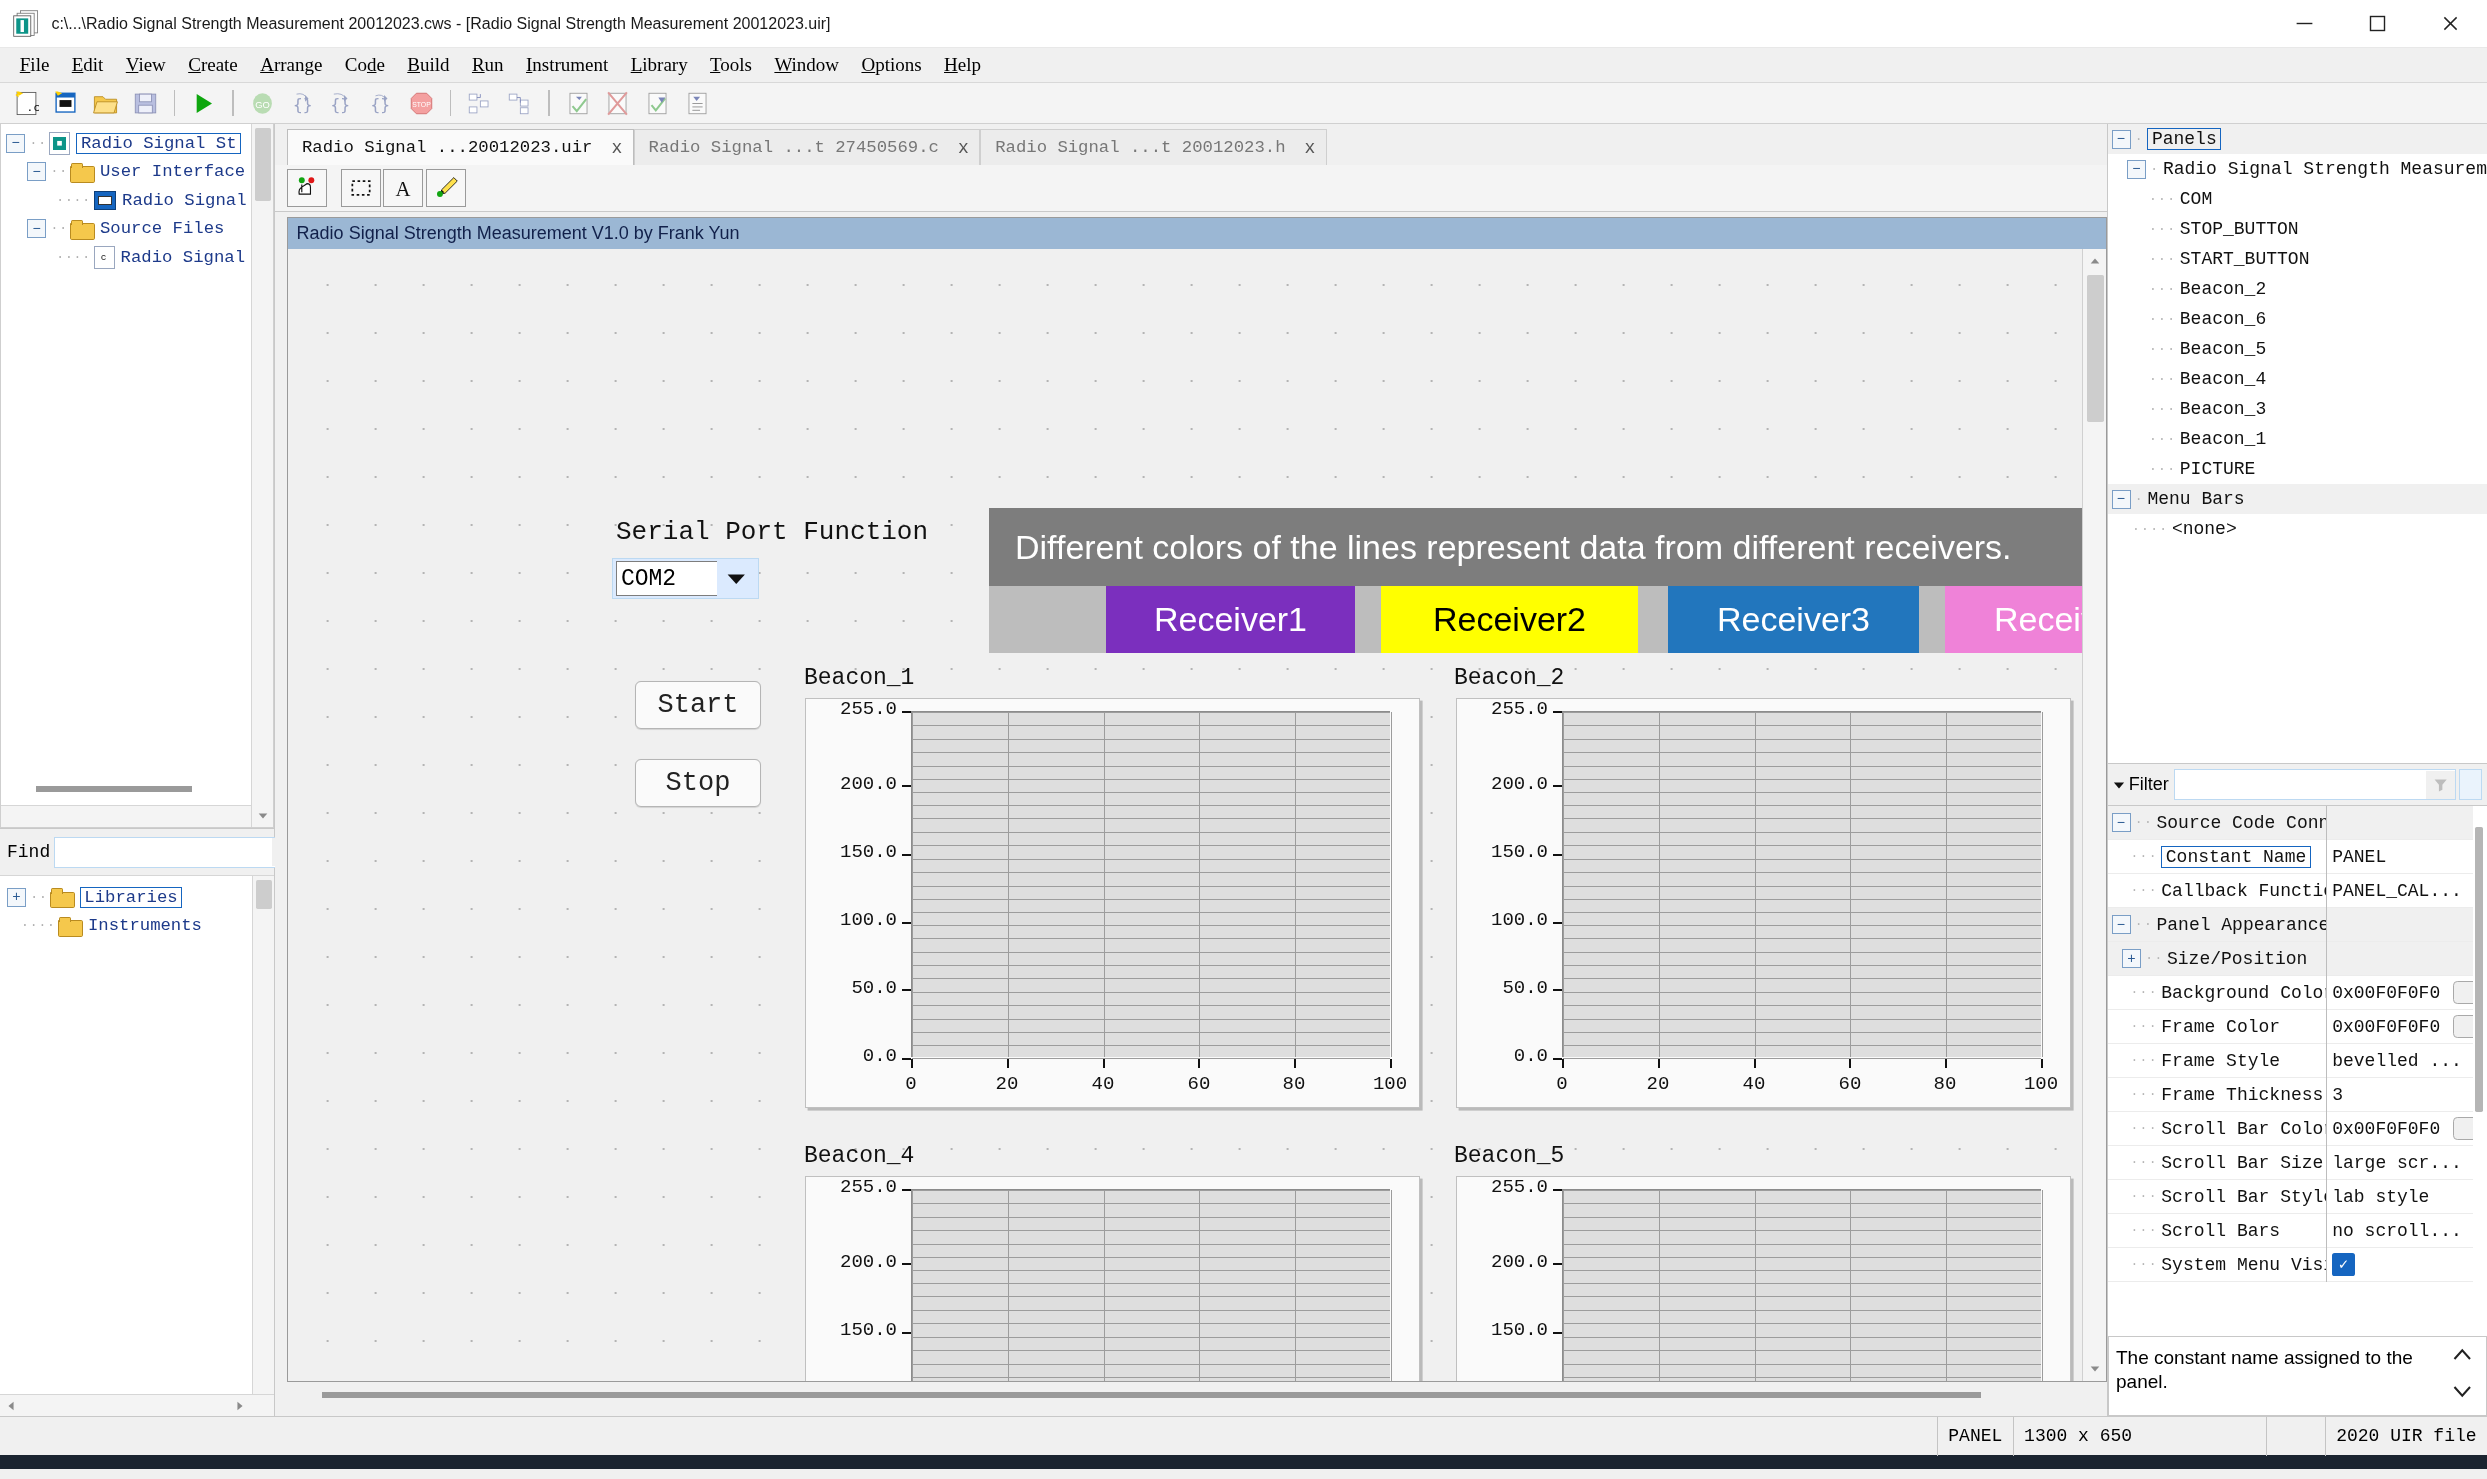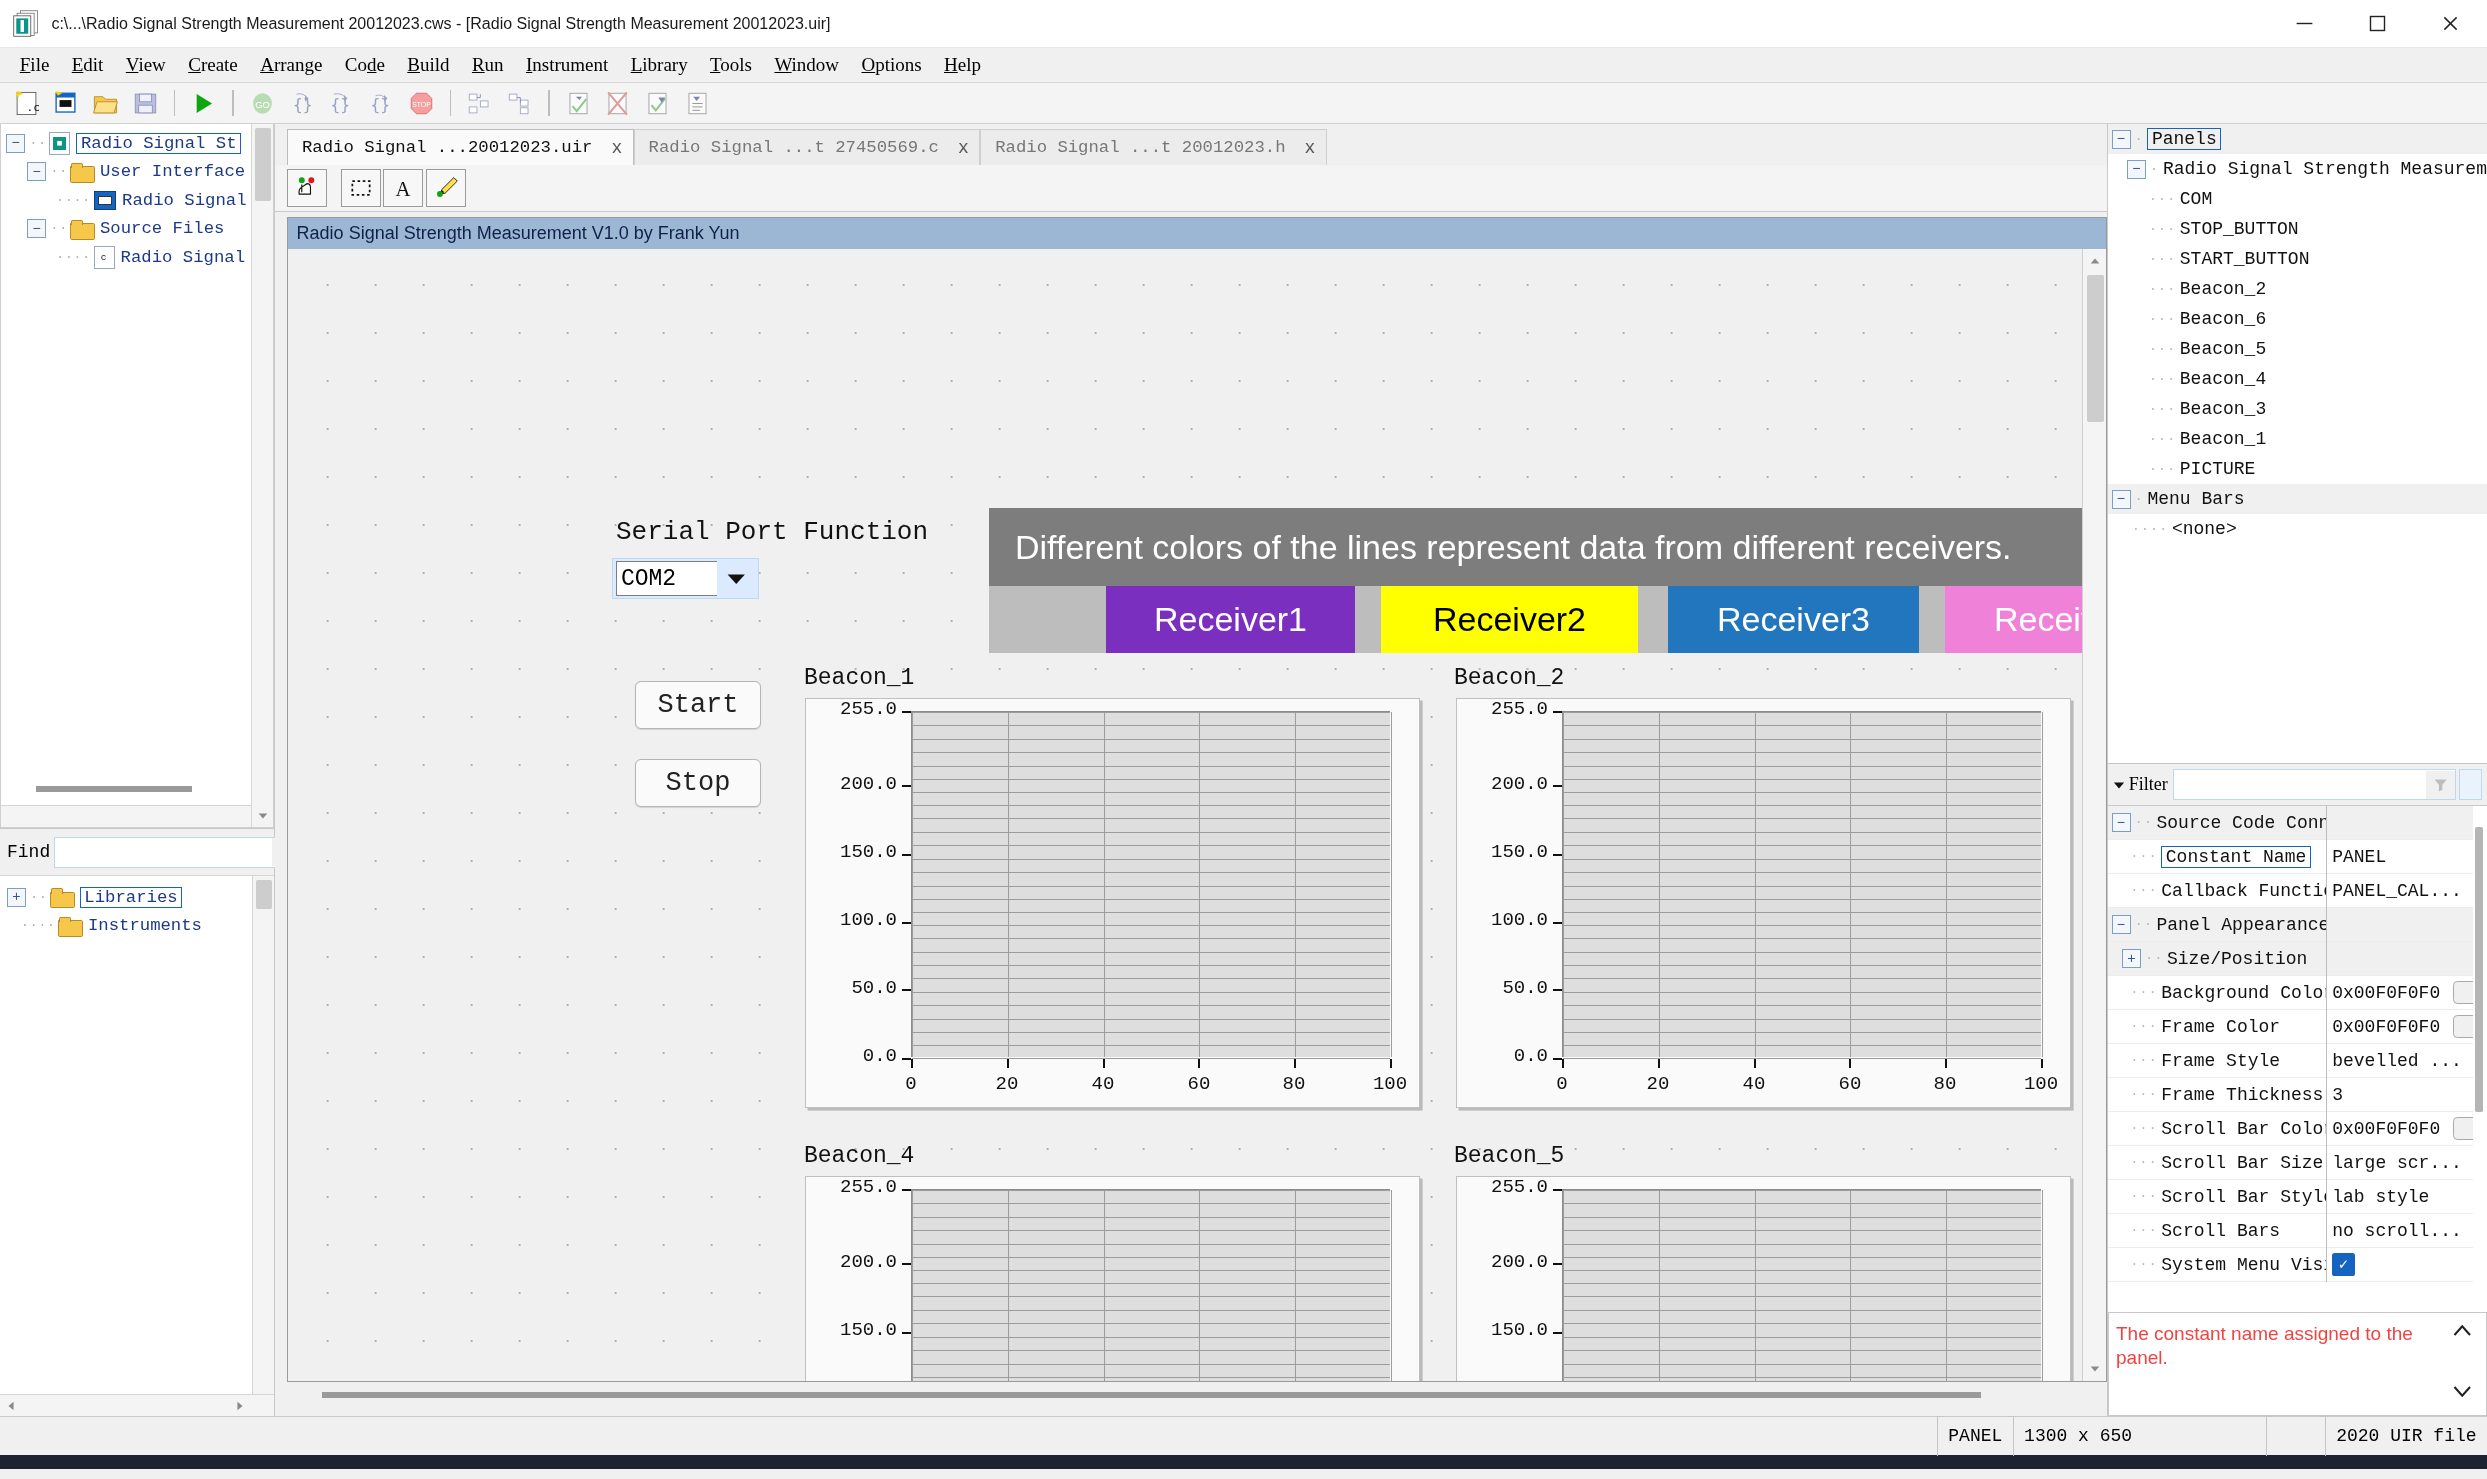--- a/index.html
+++ b/index.html
@@ -162,36 +162,36 @@
   #rightcol { width:380px; flex:none; display:flex; flex-direction:column;
               border-left:0.9px solid #c8c8c8; background:#fff; }
   #panels-tree { height:639px; background:#fff; position:relative; overflow:hidden; }
   .rt-row { display:flex; align-items:center; height:30px; font-family:"Liberation Mono", monospace;
             font-size:18px; color:#111; white-space:nowrap; }
   .rt-row.alt { background:#f0f0f0; }
   .guide { color:#b6b6b6; font-size:13px; letter-spacing:1.3px; margin-right:3.5px; }
 
   #filter-bar { height:43px; background:#f0f0f0; display:flex; align-items:center;
                 padding:0 5.2px; border-top:0.9px solid #c8c8c8; border-bottom:0.9px solid #c8c8c8; }
-  #filter-label { font-family:Liberation Serif, serif; font-size:18px; margin-right:5.2px;
+  #filter-label { font-family:Liberation Sans, sans-serif; font-size:18px; margin-right:5.2px;
                   display:flex; align-items:center;text-align:center; }
   #prop-list { flex:1; overflow:hidden; position:relative; background:#fff; }
   .prow { display:flex; height:34px; align-items:center; border-bottom:0.9px solid #ececec;
           font-family:"Liberation Mono", monospace; font-size:18px; color:#111; }
   .prow.group { background:#f0f0f0; }
   .pname { width:219px; flex:none; display:flex; align-items:center; overflow:hidden;
            white-space:nowrap; border-right:0.9px solid #bdbdbd; height:34px; }
   .pval { flex:1; padding-left:5.2px; white-space:nowrap; overflow:hidden; display:flex;
           align-items:center; }
   .swatch { width:29px; height:22.5px; border:0.9px solid #a9a9a9; border-radius:4.3px;
             background:#f0f0f0; margin-left:auto; margin-right:5.2px; }
   .chk { width:22.5px; height:22.5px; background:#1565c0; color:#fff; font-size:15.6px;
          display:flex; align-items:center; justify-content:center; border-radius:2.6px; }
-  #help-box { height:104px; background:#fff; border:0.9px solid #c8c8c8; display:flex;
-              padding:8.6px 7px; font-size:19px; color:#ef4444; line-height:1.3; }
+  #help-box { height:80px; background:#fff; border:0.9px solid #c8c8c8; display:flex;
+              padding:8.6px 7px; font-size:19px; color:#000000; line-height:1.3; }
   #help-scroll { width:33px; display:flex; flex-direction:column; justify-content:space-between;
                  align-items:center; }
 
   
   #statusbar { height:39px; background:#f0f0f0; border-top:0.9px solid #c8c8c8;
                display:flex; align-items:center; font-family:"Liberation Mono", monospace;
                font-size:18px; }
   .sb-cell { height:39px; display:flex; align-items:center; padding:0 10.4px;
              border-left:0.9px solid #c4c4c4; white-space:nowrap; }
   #bottomedge { height:14px; background:#1b2430; }

